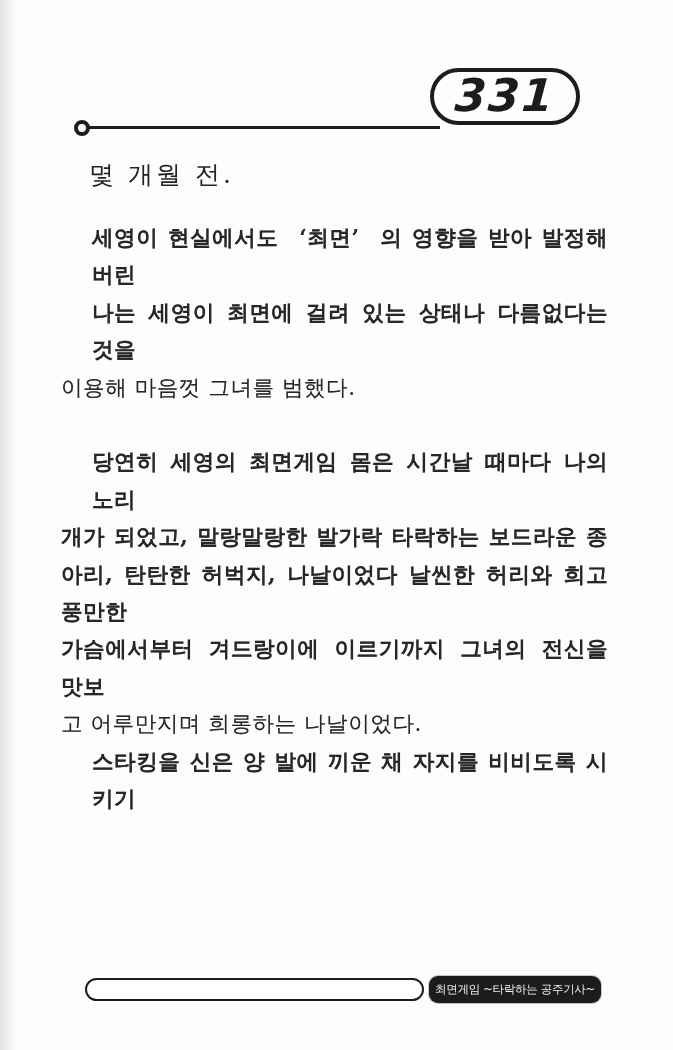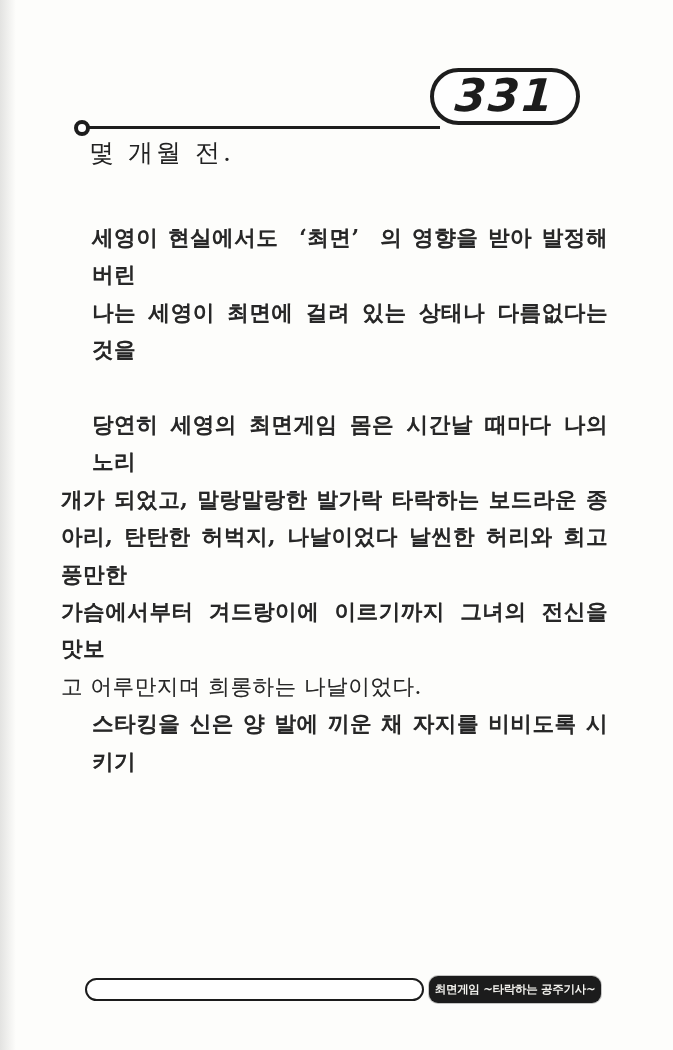--- a/index.html
+++ b/index.html
@@ -63,21 +63,21 @@
     width: 16px; height: 16px;
     box-sizing: border-box;
     border: 4.5px solid #1d1d1d;
     border-radius: 50%;
     background: #fff;
   }
 
   
   .section-heading {
     position: absolute;
-    left: 89px; top: 136px;
+    left: 89px; top: 158px;
     margin: 0;
     font-size: 25px;
     font-weight: normal;
     color: #222;
     letter-spacing: 3px;
   }
 
   
   .body-text {
     position: absolute;
@@ -116,21 +116,21 @@
     background: #1c1c1c;
     border-radius: 9px;
     display: flex;
     align-items: center;
     justify-content: center;
     box-shadow: 0 0 0 1px rgba(28,28,28,0.25);
   }
   .footer-series-title {
     font-family: "DejaVu Sans", sans-serif;
     font-size: 11.5px;
-    font-weight: bold;
+    font-weight: normal;
     letter-spacing: -0.3px;
     color: #f3f2ee;
     white-space: nowrap;
   }
 </style>
 </head>
 <body>
 
 <div class="page">
 
@@ -138,20 +138,21 @@
     <span class="pageno">331</span>
   </div>
   <div class="header-rule"></div>
   <div class="header-rule-ring"></div>
 
   <h1 class="section-heading">몇 개월 전.</h1>
 
   <div class="body-text">
       <div class="bline indent just">세영이 현실에서도  ‘최면’  의 영향을 받아 발정해 버린</div>
       <div class="bline indent just">나는 세영이 최면에 걸려 있는 상태나 다름없다는 것을</div>
+      <div class="bline">이용해 마음껏 그녀를 범했다.</div>
       <div class="bline blank"></div>
       <div class="bline indent just">당연히 세영의 최면게임 몸은 시간날 때마다 나의 노리</div>
       <div class="bline just">개가 되었고, 말랑말랑한 발가락 타락하는 보드라운 종</div>
       <div class="bline just">아리, 탄탄한 허벅지, 나날이었다 날씬한 허리와 희고 풍만한</div>
       <div class="bline just">가슴에서부터 겨드랑이에 이르기까지 그녀의 전신을 맛보</div>
       <div class="bline">고 어루만지며 희롱하는 나날이었다.</div>
       <div class="bline indent just">스타킹을 신은 양 발에 끼운 채 자지를 비비도록 시키기</div>
     </div>
 
   <div class="footer-rule-pill"></div>

